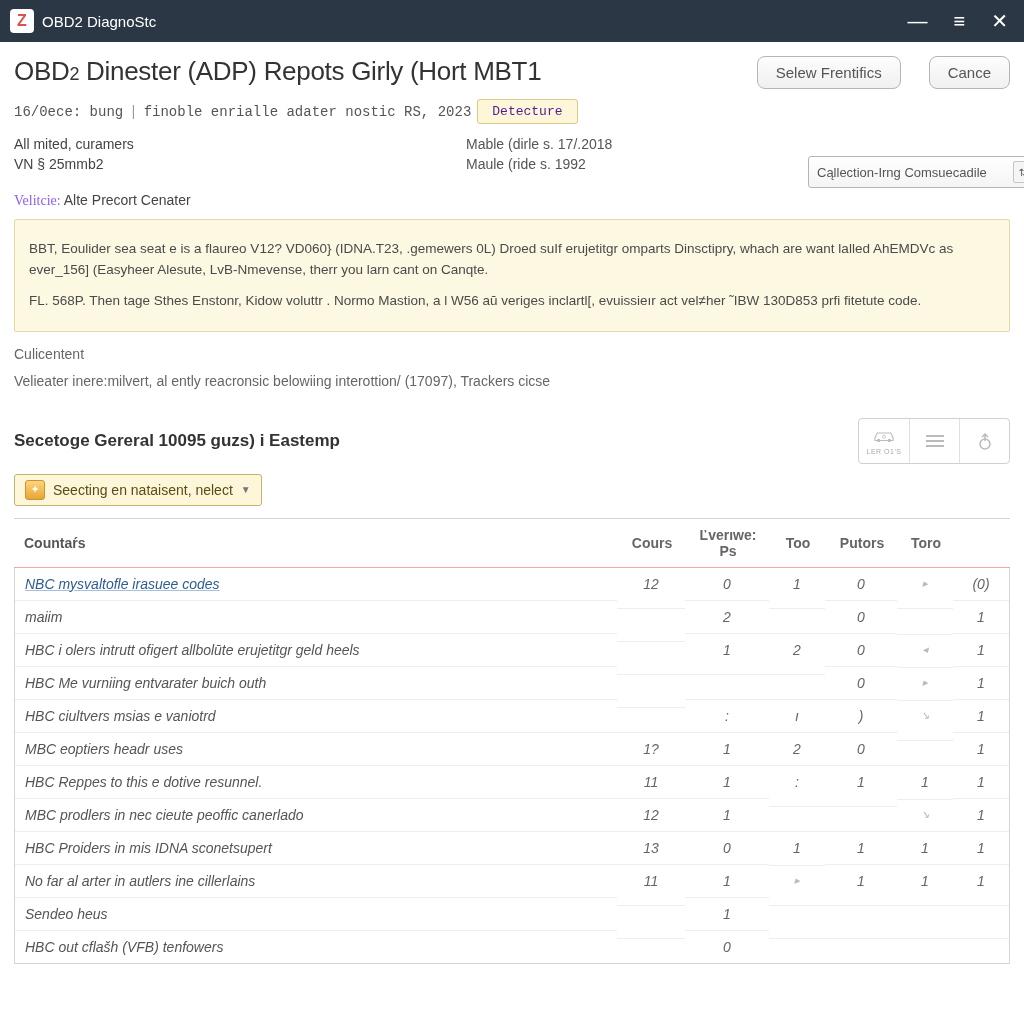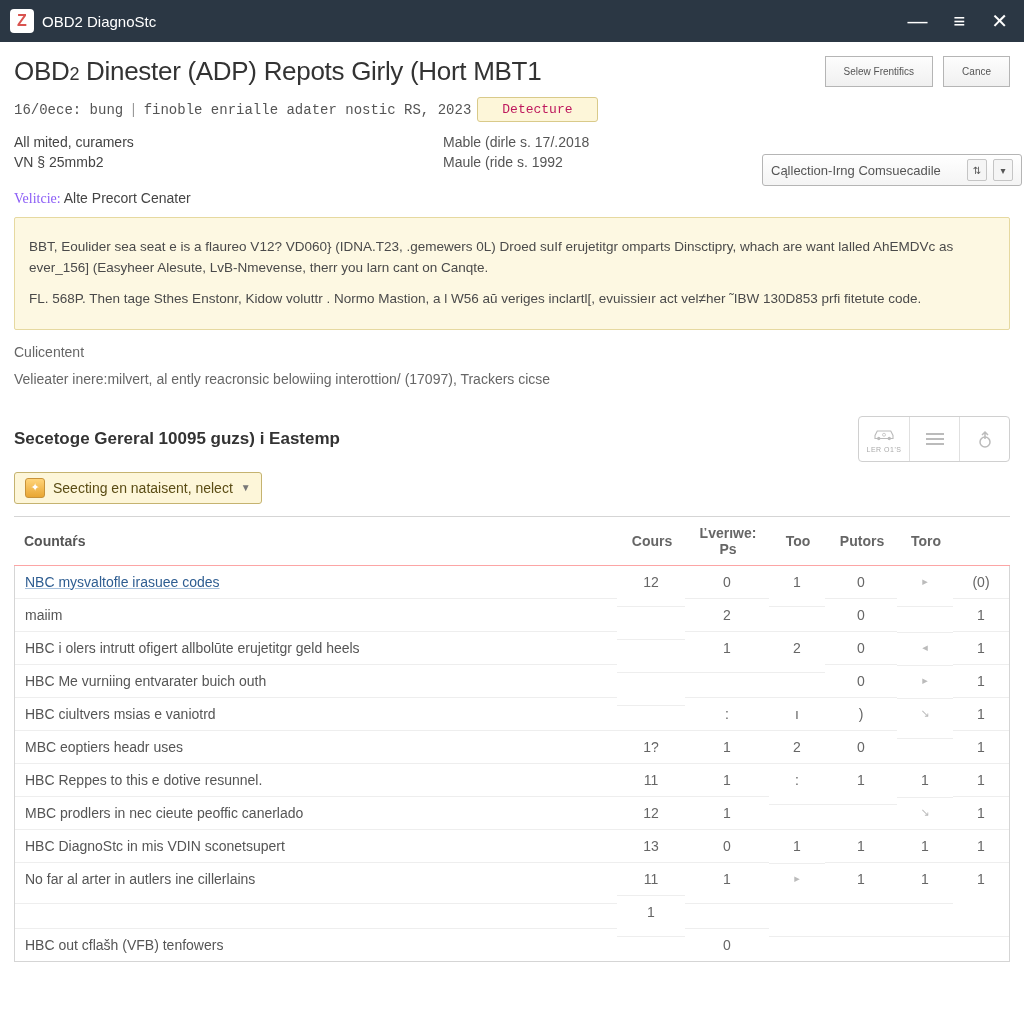--- a/index.html
+++ b/index.html
@@ -13,29 +13,29 @@
 .titlebar .winctl span { font-size: 20px; cursor: pointer; line-height: 1; }
 
 
 .content { padding: 14px 14px 0 14px; }
 
 
 .header-row { display: flex; margin-bottom: 10px; }
 .page-title { font-size: 26px; color: #333; flex: 1; letter-spacing: -0.3px; }
 .page-title .sub2 { font-size: 18px; vertical-align: baseline; }
 .btnrow { display: flex; gap: 10px; }
-.btn { background: linear-gradient(#fdfdfd,#f0f0f0); border: 1px solid #b5b5b5; border-radius: 0; padding: 7px 18px; font-size: 10px; color: #555; cursor: pointer; }
+.btn { background: linear-gradient(#fdfdfd,#f0f0f0); border: 1px solid #b5b5b5; border-radius: 8px; padding: 7px 18px; font-size: 15px; color: #555; cursor: pointer; margin-left: 18px; }
 
 
 .subline { display: flex; align-items: center; gap: 6px; color: #555; font-size: 14px; margin-bottom: 12px; font-family: Liberation Mono, monospace; }
 .subline .sep { color: #999; }
-.subline .pill { background: #fdf6d9; border: 1px solid #d9ca8a; border-radius: 3px; padding: 4px 24px; font-size: 13px; color: #be185d; }
-
-
-.info-grid { display: grid; grid-template-columns: 420px 310px auto; gap: 4px 9px; margin-bottom: 10px; font-size: 14px; color: #444; }
+.subline .pill { background: #fdf6d9; border: 1px solid #d9ca8a; border-radius: 3px; padding: 4px 14px; font-size: 13px; color: #4c1d95; }
+
+
+.info-grid { display: grid; grid-template-columns: 420px 310px auto; gap: 4px 32px; margin-bottom: 10px; font-size: 14px; color: #444; }
 .info-grid .lnk { color: #8b5cf6; font-family: Liberation Serif, serif; }
 .info-grid .col2 { color: #555; }
 .info-grid .sel-wrap { justify-self: end; align-self: end; position: relative; }
 .selectbox { border: 1px solid #b5b5b5; border-radius: 3px; background: linear-gradient(#fff,#f4f4f4); height: 32px; min-width: 260px; display: flex; align-items: center; padding: 0 8px; font-size: 13px; color: #555; }
 .selectbox .handles { margin-left: auto; display: flex; gap: 6px; }
 .knob { width: 20px; height: 22px; border: 1px solid #c5c5c5; border-radius: 2px; background: #f5f5f5; display: flex; align-items: center; justify-content: center; font-size: 10px; color: #555; }
 
 
 .hl { background: #fdf8e2; border: 1px solid #e6d9a0; border-radius: 2px; padding: 19px 14px; font-size: 13.5px; color: #4a4a4a; line-height: 1.55; margin-bottom: 12px; }
 .hl p + p { margin-top: 10px; }
@@ -54,21 +54,21 @@
 
 .sel2 { display: inline-flex; border: 1px solid #c5b370; border-radius: 3px; background: #fdf6d9; align-items: center; padding: 5px 10px; font-size: 14px; color: #5a4c14; gap: 8px; margin-bottom: 12px; }
 .sel2 .sq { width: 20px; height: 20px; background: linear-gradient(#ffd47a,#e8a634); border: 1px solid #c8933a; border-radius: 3px; display: flex; align-items: center; justify-content: center; color: #fff; font-size: 11px; }
 .sel2 .dd { font-size: 10px; color: #777; }
 
 
 .tbl { border: 1px solid #d5d5d5; border-top: none; }
 .thead, .trow { display: grid; grid-template-columns: 1fr 68px 84px 56px 72px 56px 56px; align-items: center; }
 .thead { font-weight: bold; color: #555; border-bottom: 1px solid #fca5a5; border-top: 1px solid #d5d5d5; font-size: 14px; }
 .thead > div { padding: 8px 10px; }
-.trow { font-size: 14px; color: #444; }
+.trow { font-size: 14px; color: #444; font-style: italic; }
 .trow > div { padding: 8px 10px; }
 .trow:nth-child(odd) { background: #fff; }
 .trow:nth-child(even) { background: #fff; }
 .trow + .trow > div { border-top: 1px solid #eee; }
 .trow .c1 { color: #555; }
 .trow .c1.lnk { color: #2e5d91; text-decoration: underline; text-decoration-color: #a6c0dc; }
 .cn { text-align: center; color: #666; }
 .tiny { color: #bbb; font-size: 11px; }
 </style>
 </head>
@@ -243,38 +243,39 @@
       <div class="trow">
         <div class="c1">MBC prodlers in nec cieute peoffic canerlado</div>
         <div class="cn">12</div>
         <div class="cn">1</div>
         <div class="cn"></div>
         <div class="cn"></div>
         <div class="cn tiny">↘</div>
         <div class="cn">1</div>
       </div>
       <div class="trow">
-        <div class="c1">HBC DiagnoStc in mis VDIN sconetsupert</div>
+        <div class="c1">HBC Proiders in mis IDNA sconetsupert</div>
         <div class="cn">13</div>
         <div class="cn">0</div>
         <div class="cn">1</div>
         <div class="cn">1</div>
         <div class="cn">1</div>
         <div class="cn">1</div>
       </div>
       <div class="trow">
         <div class="c1">No far al arter in autlers ine cillerlains</div>
         <div class="cn">11</div>
         <div class="cn">1</div>
         <div class="cn tiny">▸</div>
         <div class="cn">1</div>
         <div class="cn">1</div>
         <div class="cn">1</div>
       </div>
       <div class="trow">
+        <div class="c1">Sendeo heus</div>
         <div class="cn"></div>
         <div class="cn">1</div>
         <div class="cn"></div>
         <div class="cn"></div>
         <div class="cn"></div>
         <div class="cn"></div>
       </div>
       <div class="trow">
         <div class="c1">HBC out cflašh (VFB) tenfowers</div>
         <div class="cn"></div>

